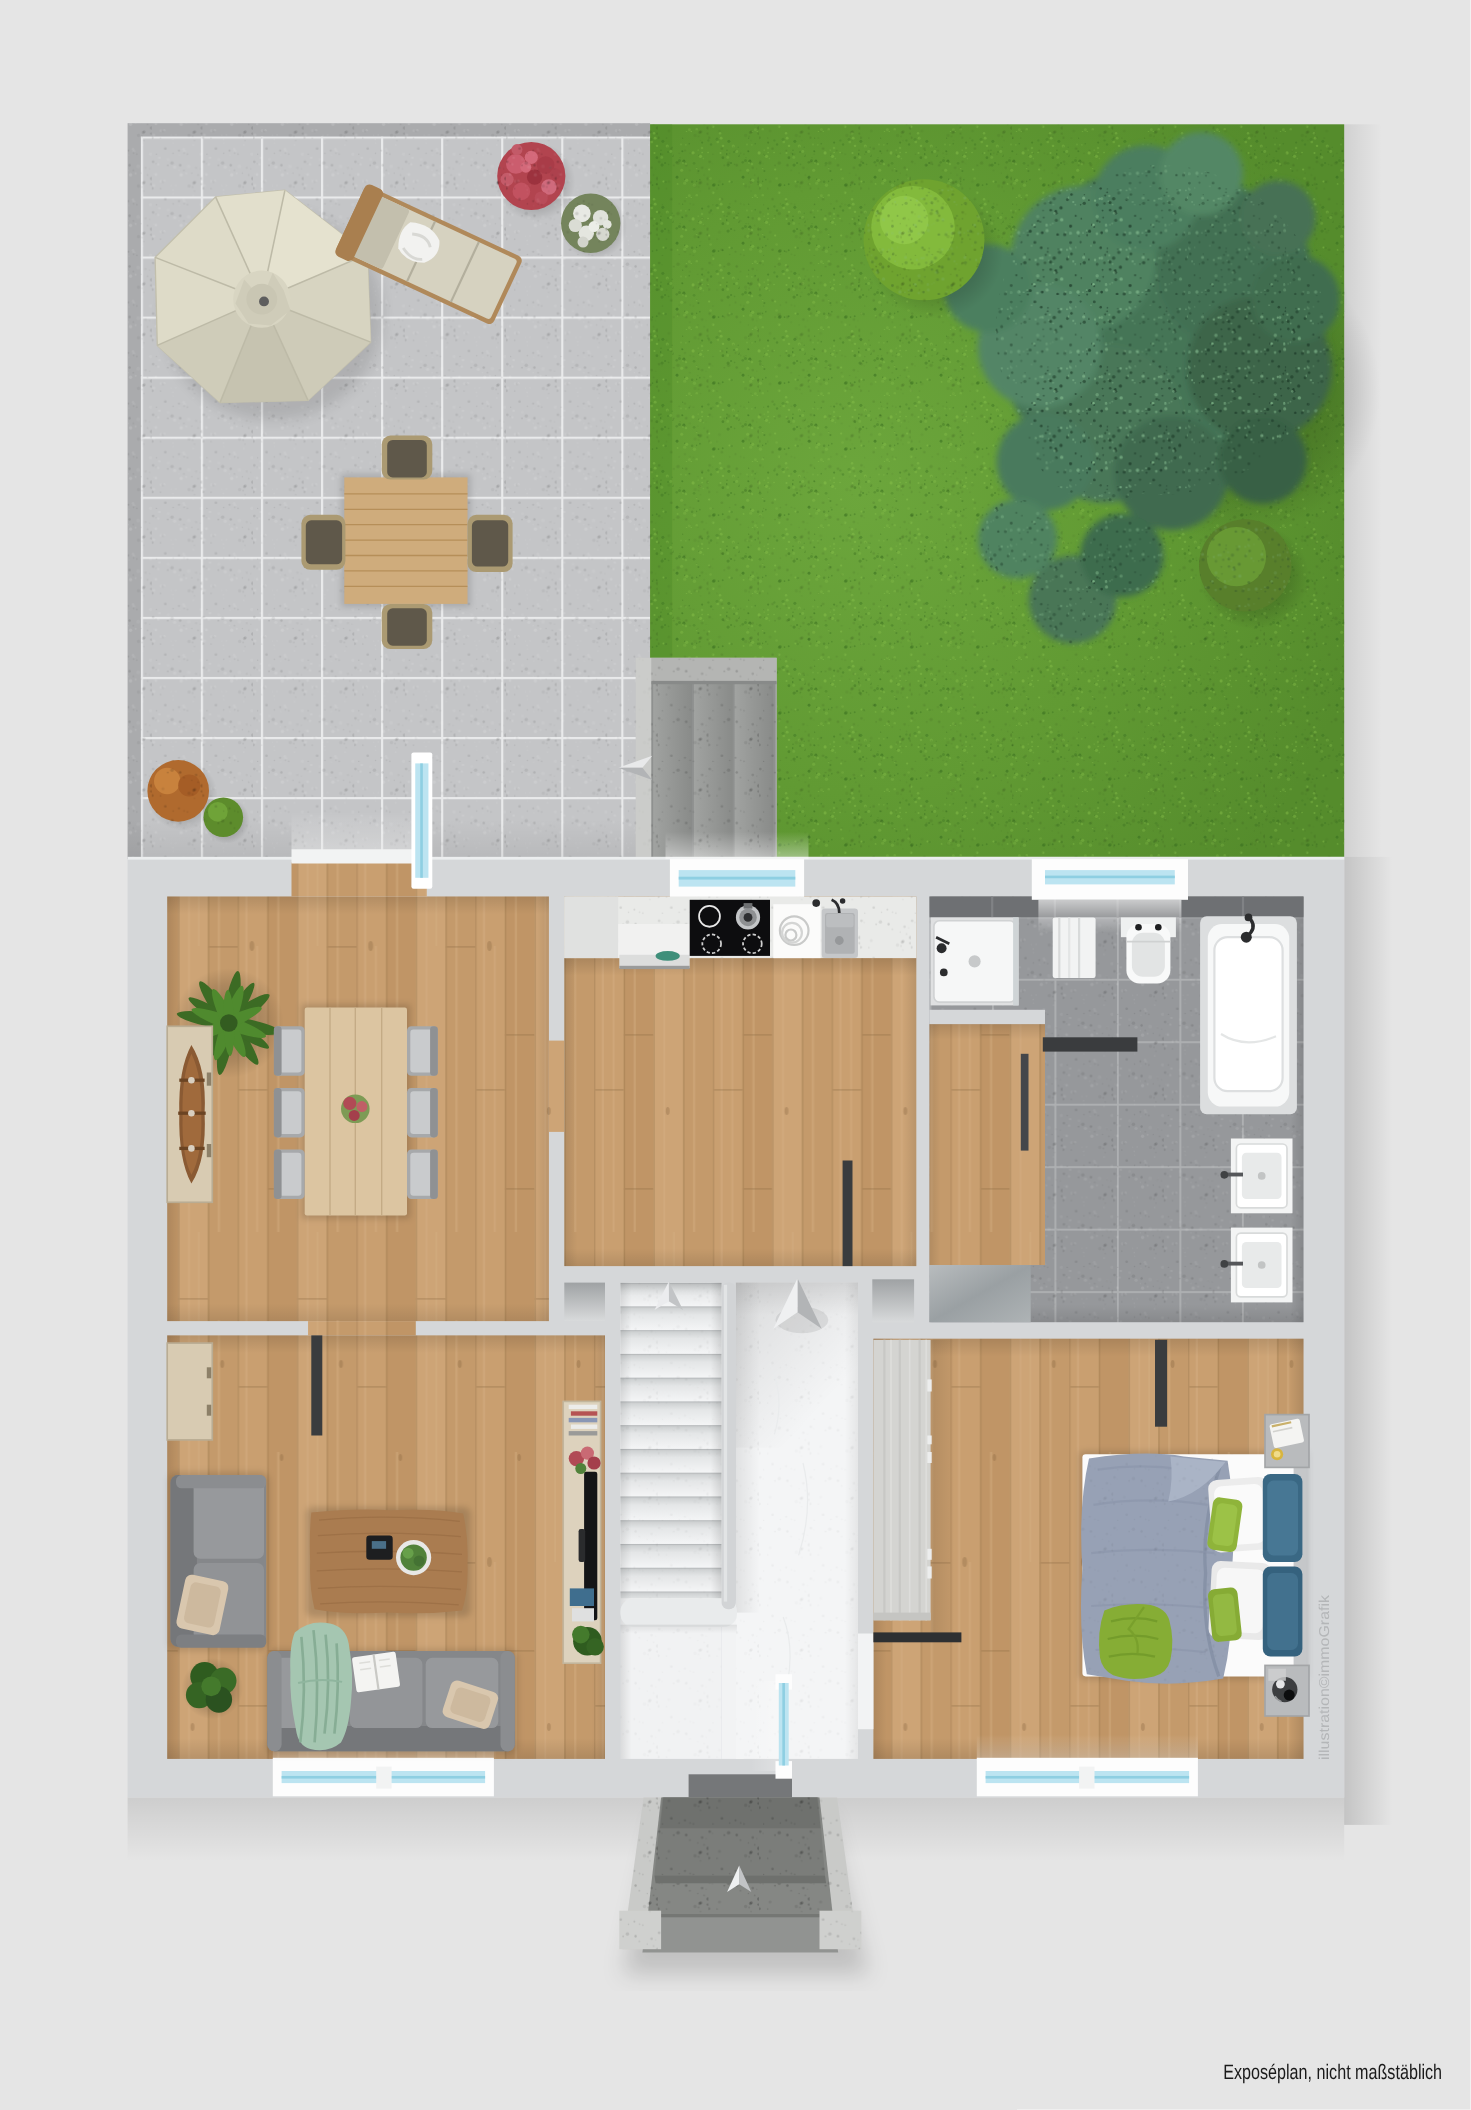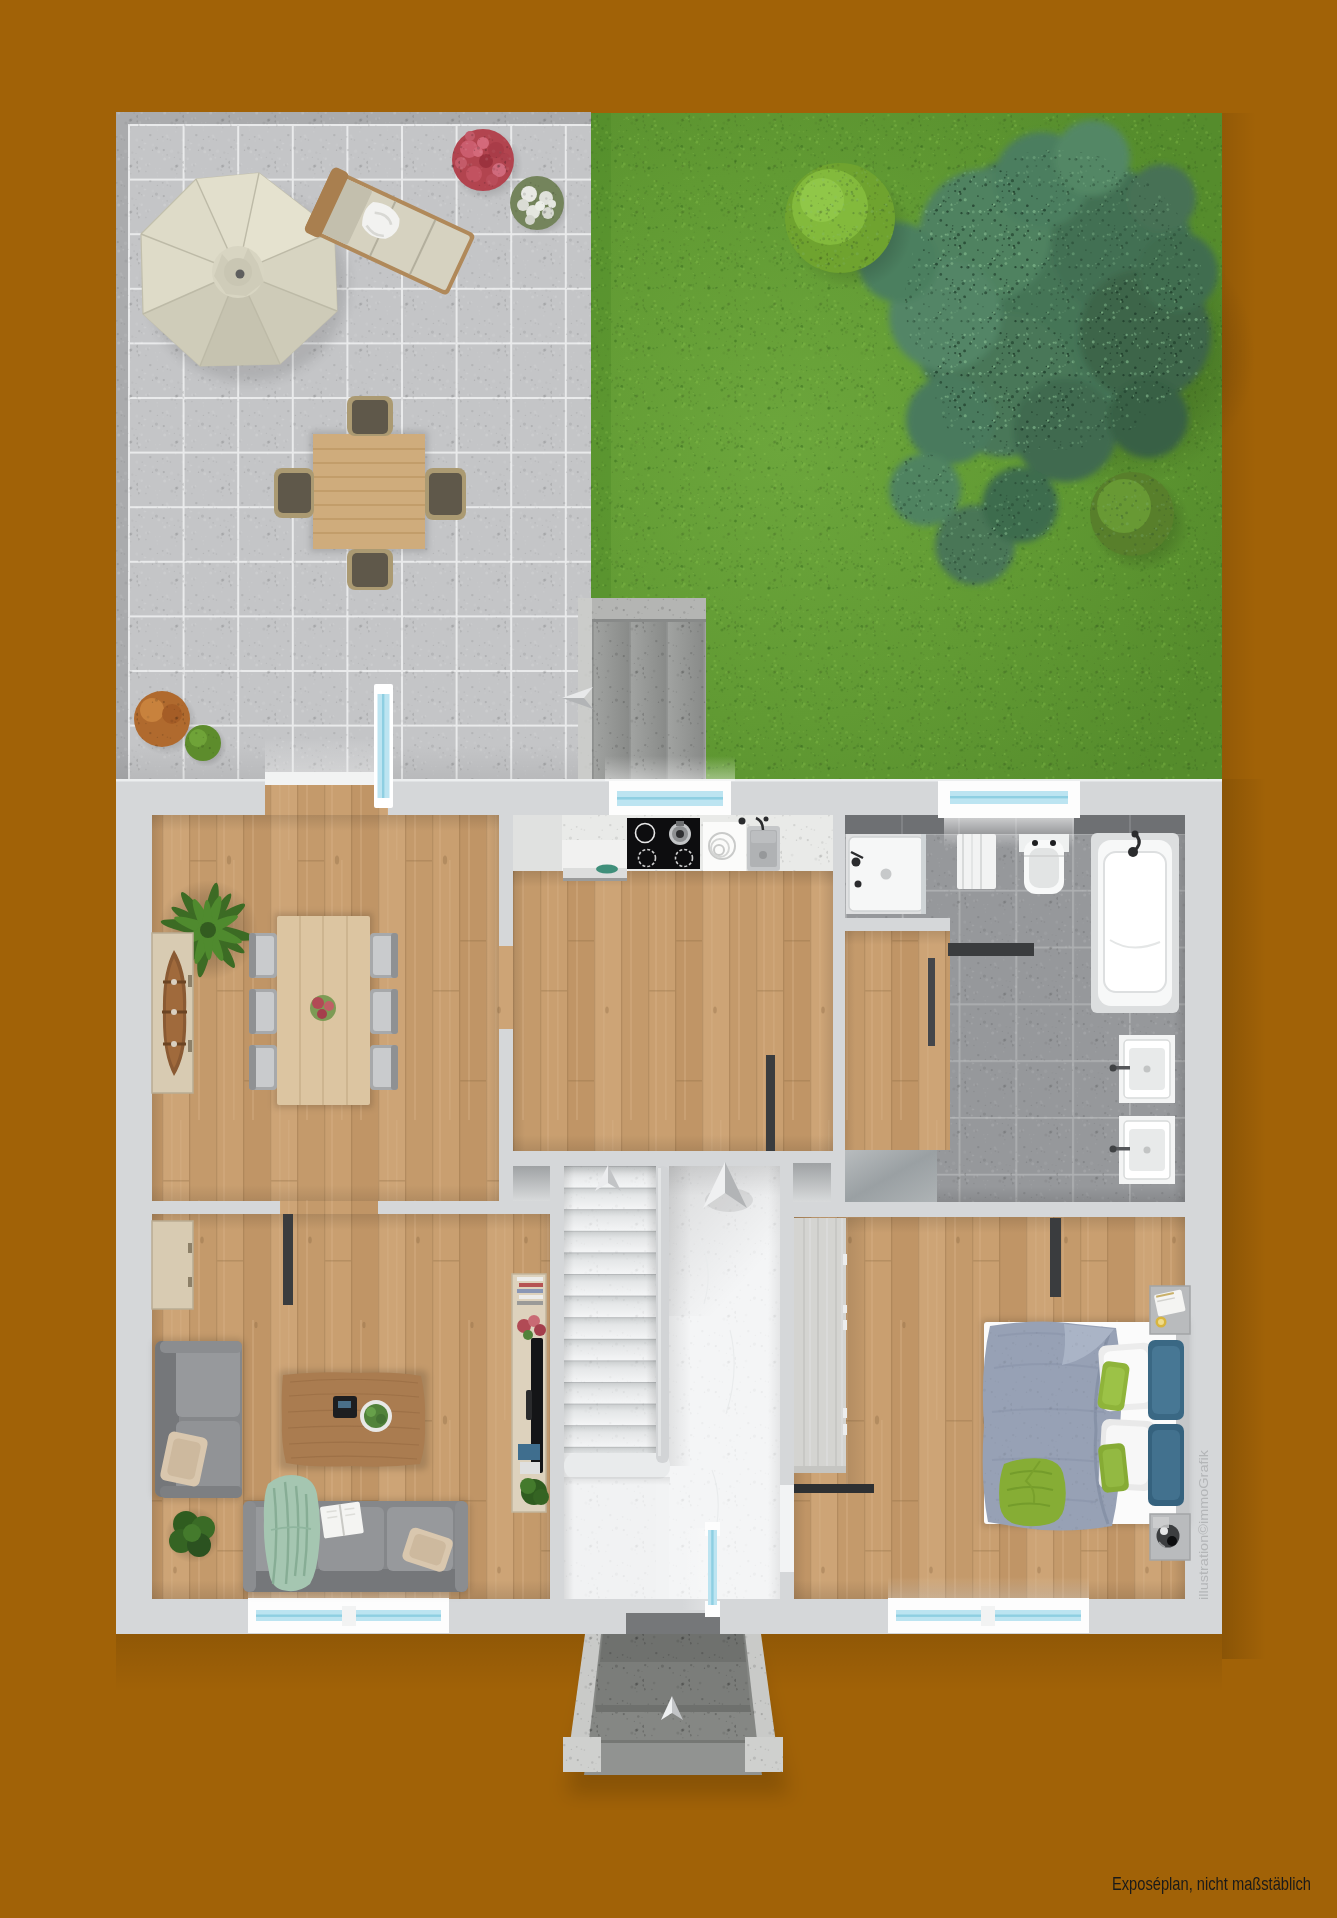--- a/index.html
+++ b/index.html
@@ -1,17 +1,17 @@
 <!DOCTYPE html>
 <html><head>
 <meta charset="utf-8">
 <style>
 html,body{margin:0;padding:0;background:#ffffff;}
 *{font-family:"Liberation Sans",sans-serif;}
-#page{position:relative;width:1337px;height:1918px;background:#a16207;overflow:hidden;}
+#page{position:relative;width:1337px;height:1918px;background:#e5e5e5;overflow:hidden;}
 </style>
 </head>
 <body>
 <div id="page">
 <svg width="1337" height="1918" viewBox="0 0 1337 1918" xmlns="http://www.w3.org/2000/svg">
 <defs>
 <pattern id="spk" width="46" height="46" patternUnits="userSpaceOnUse">
           <circle cx="29.4" cy="1.2" r="0.8" fill="#000000" opacity="0.11"></circle>
           <circle cx="33.9" cy="31.1" r="1.5" fill="#000000" opacity="0.09"></circle>
           <circle cx="19.4" cy="1.4" r="0.7" fill="#000000" opacity="0.15"></circle>

